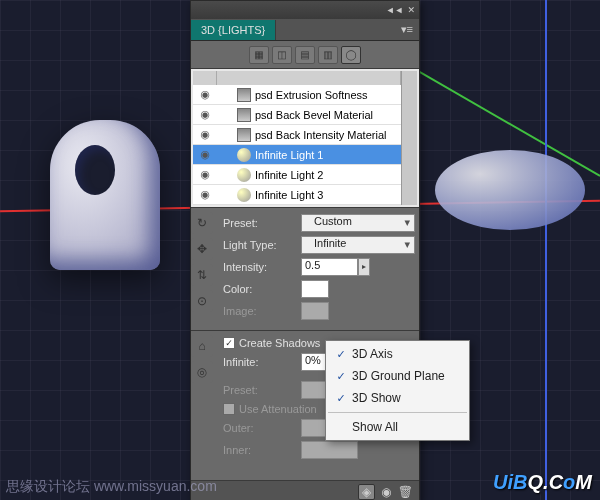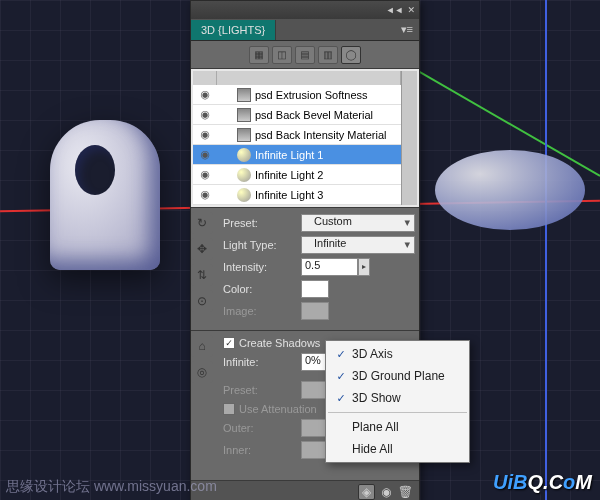--- a/index.html
+++ b/index.html
@@ -217,24 +217,20 @@
         <span>3D Ground Plane</span>
       </div>
       <div class="popup-item">
         <span class="popup-chk">✓</span>
         <span>3D Show</span>
       </div>
     </div>
   <div class="popup-sep"></div>
   <div class="popup-item">
     <span class="popup-chk"></span>
-      <span>Plane All</span>
-  </div>
-  <div class="popup-item">
-    <span class="popup-chk"></span>
-      <span>Hide All</span>
+      <span>Show All</span>
   </div>
 </div>
 
 <div class="watermark">思缘设计论坛  www.missyuan.com</div>
 <div class="logo">
   <span>UiB</span><b>Q.C</b><span>o</span><b>M</b>
 </div>
 
 </body></html>

